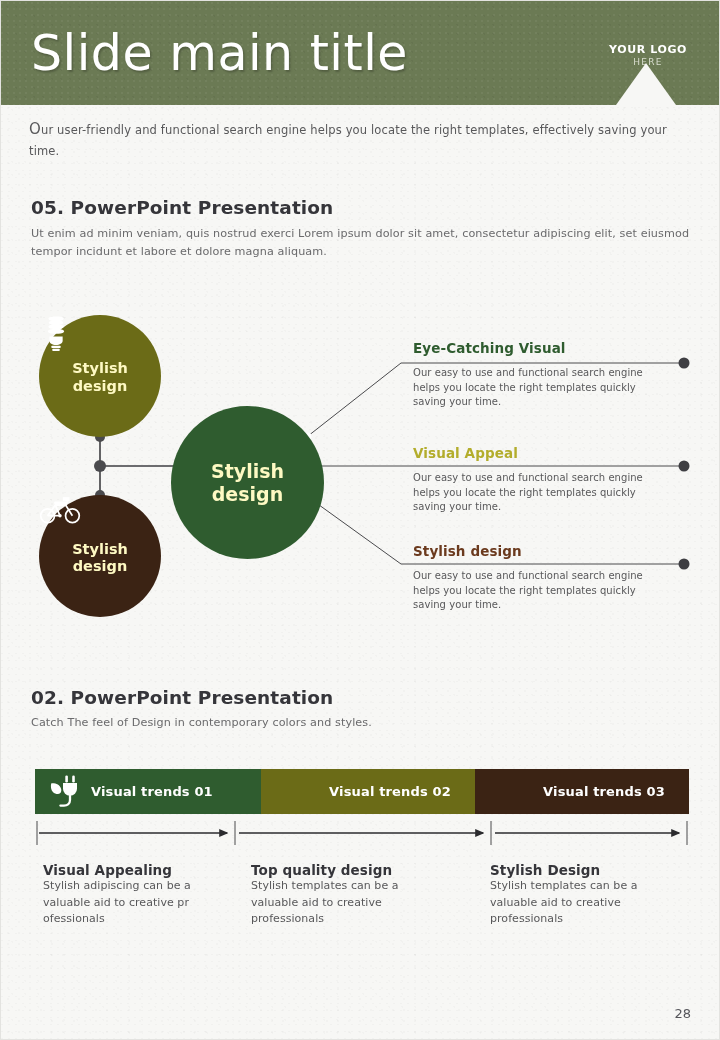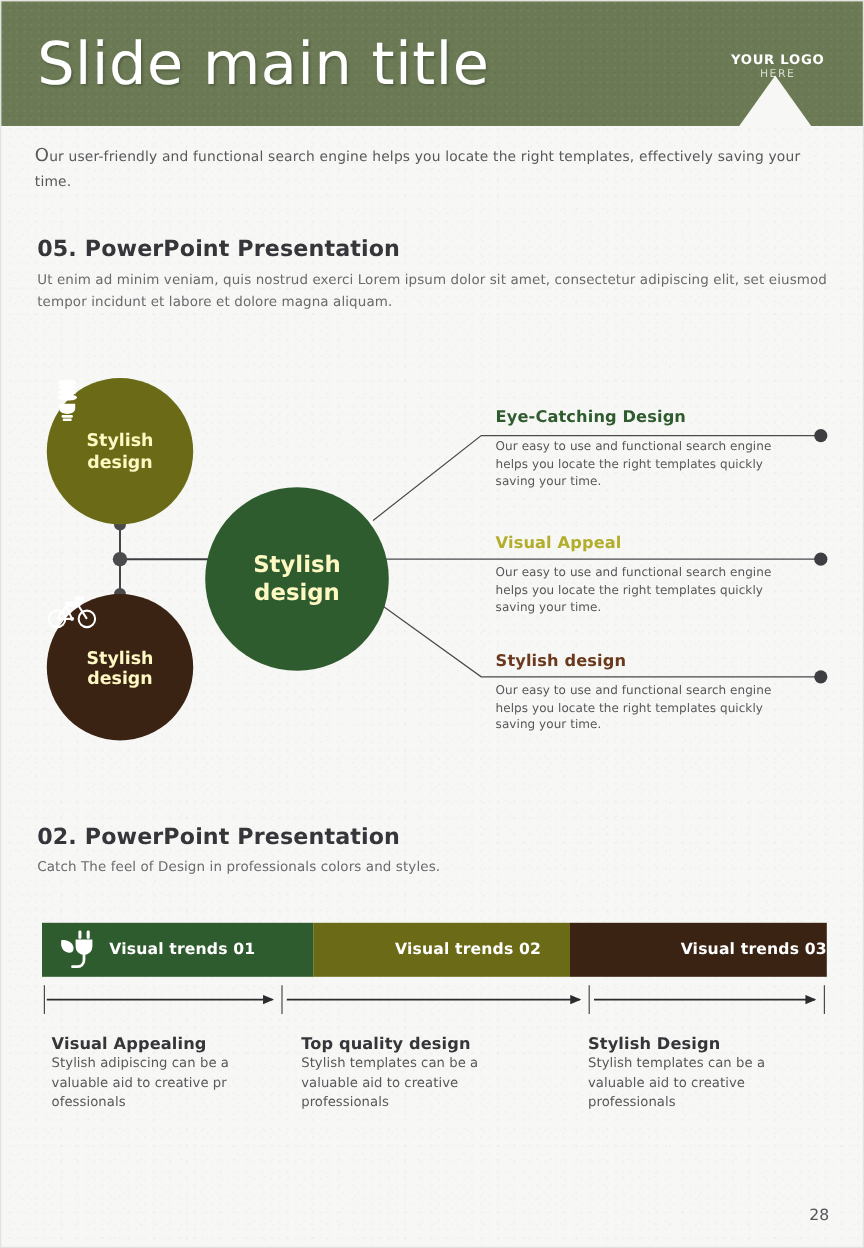--- a/index.html
+++ b/index.html
@@ -197,21 +197,21 @@
     justify-content: center;
     color: #ffffff;
     font-size: 13px;
     font-weight: 700;
     letter-spacing: .15px;
     position: relative;
     padding-left: 44px;
   }
   .trend-seg:nth-child(1) { background: #2f5c2f; justify-content: flex-start; padding-left: 56px; }
   .trend-seg:nth-child(2) { background: #6b6b17; }
-  .trend-seg:nth-child(3) { background: #3b2314; justify-content: flex-end; }
+  .trend-seg:nth-child(3) { background: #3b2314; }
   .plug-icon {
     position: absolute;
     left: 14px; top: 6px;
     width: 32px; height: 33px;
   }
 
   
   .arrows {
     position: absolute;
     left: 34px; top: 818px;
@@ -324,31 +324,31 @@
           <rect x="16" y="6" width="13" height="3.4" rx="1"></rect>
           <path d="M25 1.5h7v4h-7z"></path>
           <circle cx="22" cy="21" r="1.8"></circle>
         </g>
       </svg>
       <div class="circle-label">Stylish
 design</div>
     </div>
   </div>
 
-  <div class="lab-title" id="lab1-title">Eye-Catching Design</div>
+  <div class="lab-title" id="lab1-title">Eye-Catching Visual</div>
   <div class="lab-body" id="lab1-body">Our easy to use and functional search engine helps you locate the right templates quickly saving your time.</div>
 
   <div class="lab-title" id="lab2-title">Visual Appeal</div>
   <div class="lab-body" id="lab2-body">Our easy to use and functional search engine helps you locate the right templates quickly saving your time.</div>
 
   <div class="lab-title" id="lab3-title">Stylish design</div>
   <div class="lab-body" id="lab3-body">Our easy to use and functional search engine helps you locate the right templates quickly saving your time.</div>
 
   <div class="sec-title" id="sec2-title">02. PowerPoint Presentation</div>
-  <div class="sec-body" id="sec2-body">Catch The feel of Design in professionals colors and styles.</div>
+  <div class="sec-body" id="sec2-body">Catch The feel of Design in contemporary colors and styles.</div>
 
   <div class="trends-bar">
     <div class="trend-seg">
       <svg class="plug-icon" viewBox="0 0 32 33">
         <g fill="#ffffff">
           <rect x="16.3" y="0.5" width="2.6" height="7" rx="1.2"></rect>
           <rect x="23.2" y="0.5" width="2.6" height="7" rx="1.2"></rect>
           <path d="M14 8h14v5.8a7 7 0 0 1-7 7 7 7 0 0 1-7-7z"></path>
           <path d="M2.2 8.4c4.8-.4 8.6 1.6 9.8 5.1 .6 1.8 .3 3.6-.7 4.6-1.6 1.5-5.2 1-7.4-1.2C1.9 14.9 1.5 11.2 2.2 8.4z"></path>
         </g>

